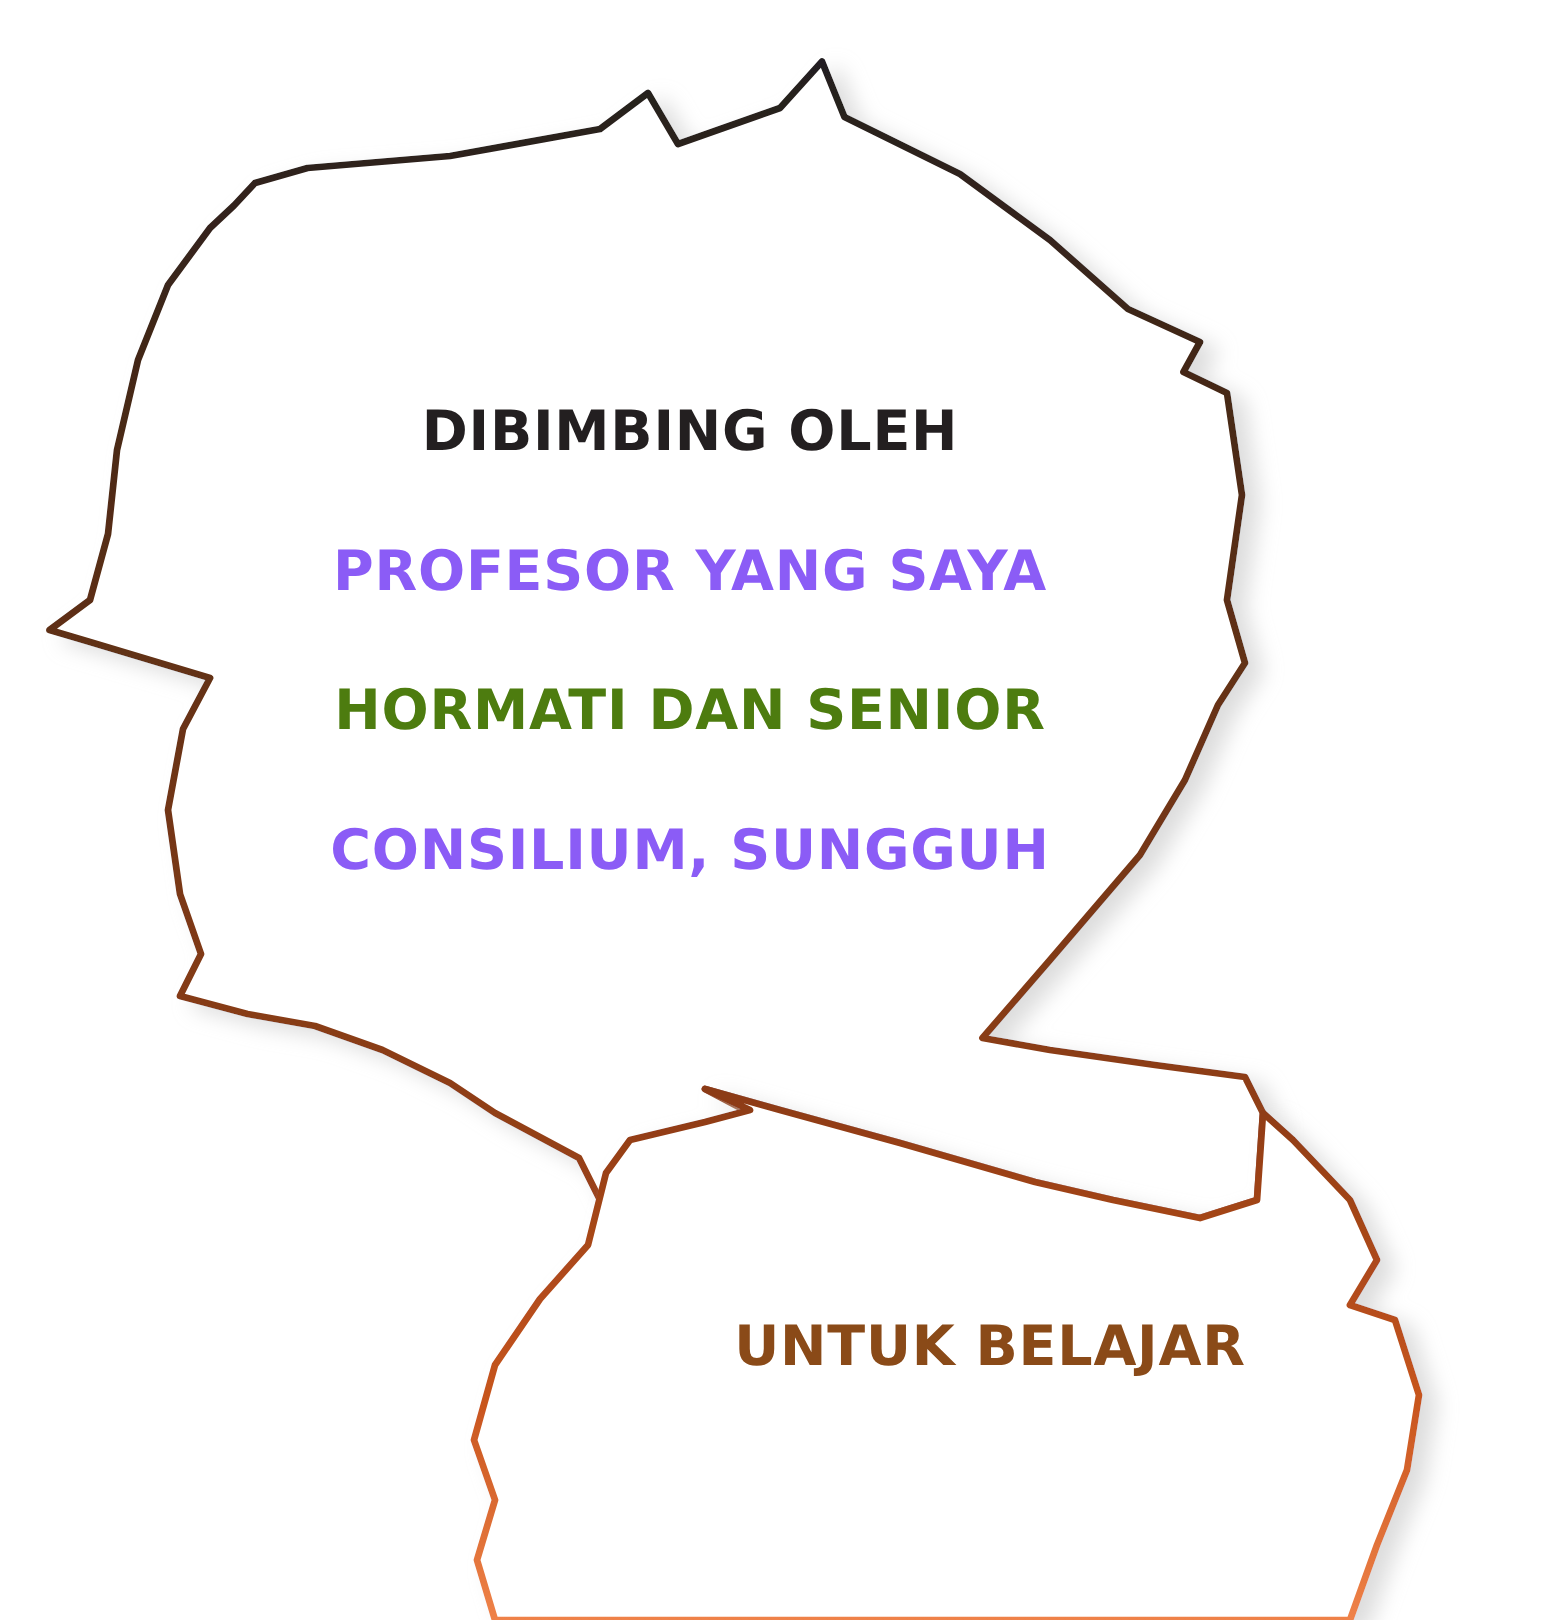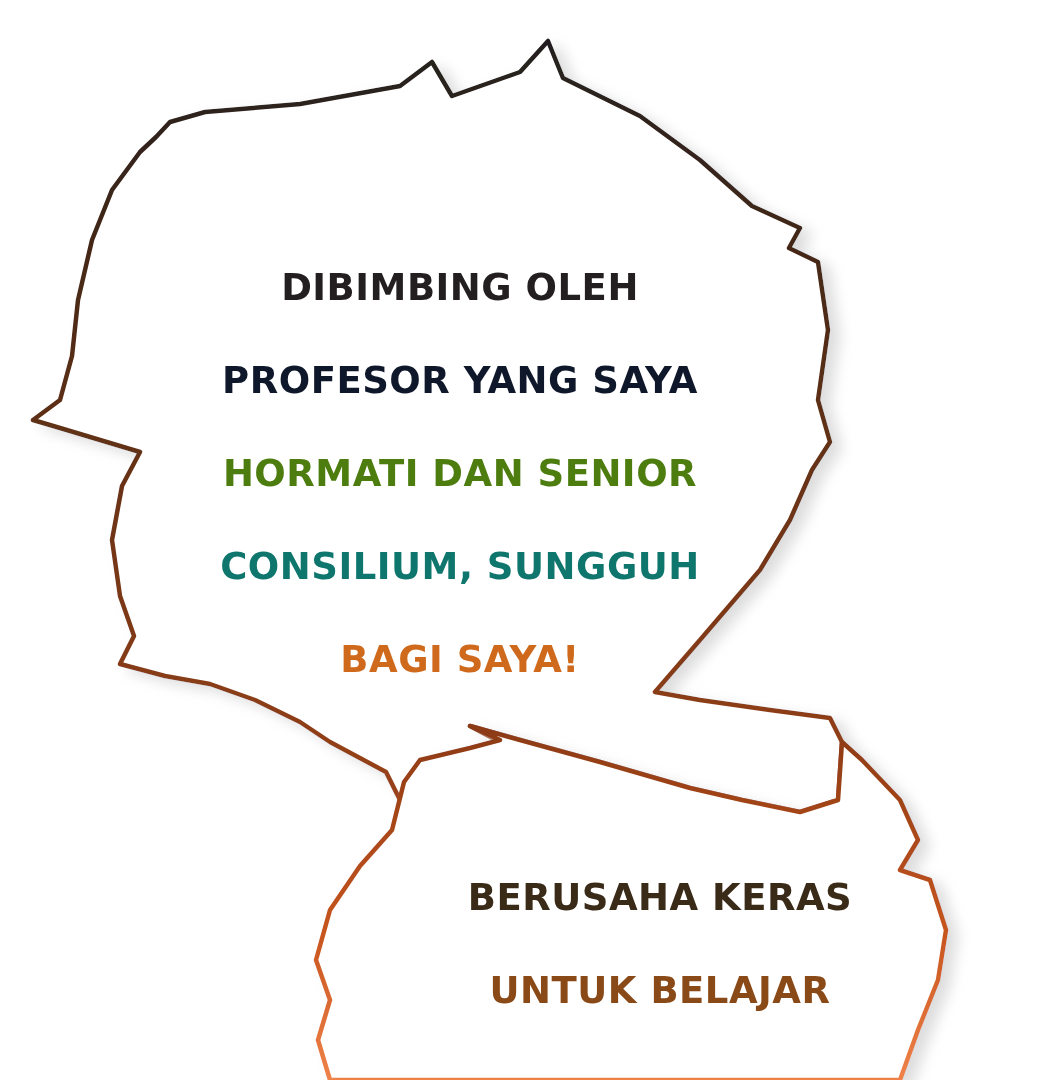--- a/index.html
+++ b/index.html
@@ -162,25 +162,23 @@
              L330 1000
              L316 960
              L330 910
              L360 866
              L392 830
              Z" fill="#ffffff" stroke="url(#grad2)" stroke-width="4.5" stroke-linejoin="round" stroke-linecap="round"></path>
   </svg>
 
   <div class="bubble-text" id="bubble-1-text">
     <span class="line" style="color:#231f20">DIBIMBING OLEH</span>
-    <span class="line" style="color:#0f172a">PROFESOR YANG SAYA</span>
+    <span class="line" style="color:#8b5cf6">PROFESOR YANG SAYA</span>
     <span class="line" style="color:#4d7c0f">HORMATI DAN SENIOR</span>
-    <span class="line" style="color:#0f766e">CONSILIUM, SUNGGUH</span>
-    <span class="line" style="color:#cf6a1d">BAGI SAYA!</span>
+    <span class="line" style="color:#8b5cf6">CONSILIUM, SUNGGUH</span>
   </div>
 
   <div class="bubble-text" id="bubble-2-text">
-    <span class="line" style="color:#3a2a18">BERUSAHA KERAS</span>
     <span class="line" style="color:#8a4a18">UNTUK BELAJAR</span>
     
   </div>
 
 </div>
 
 </body></html>

